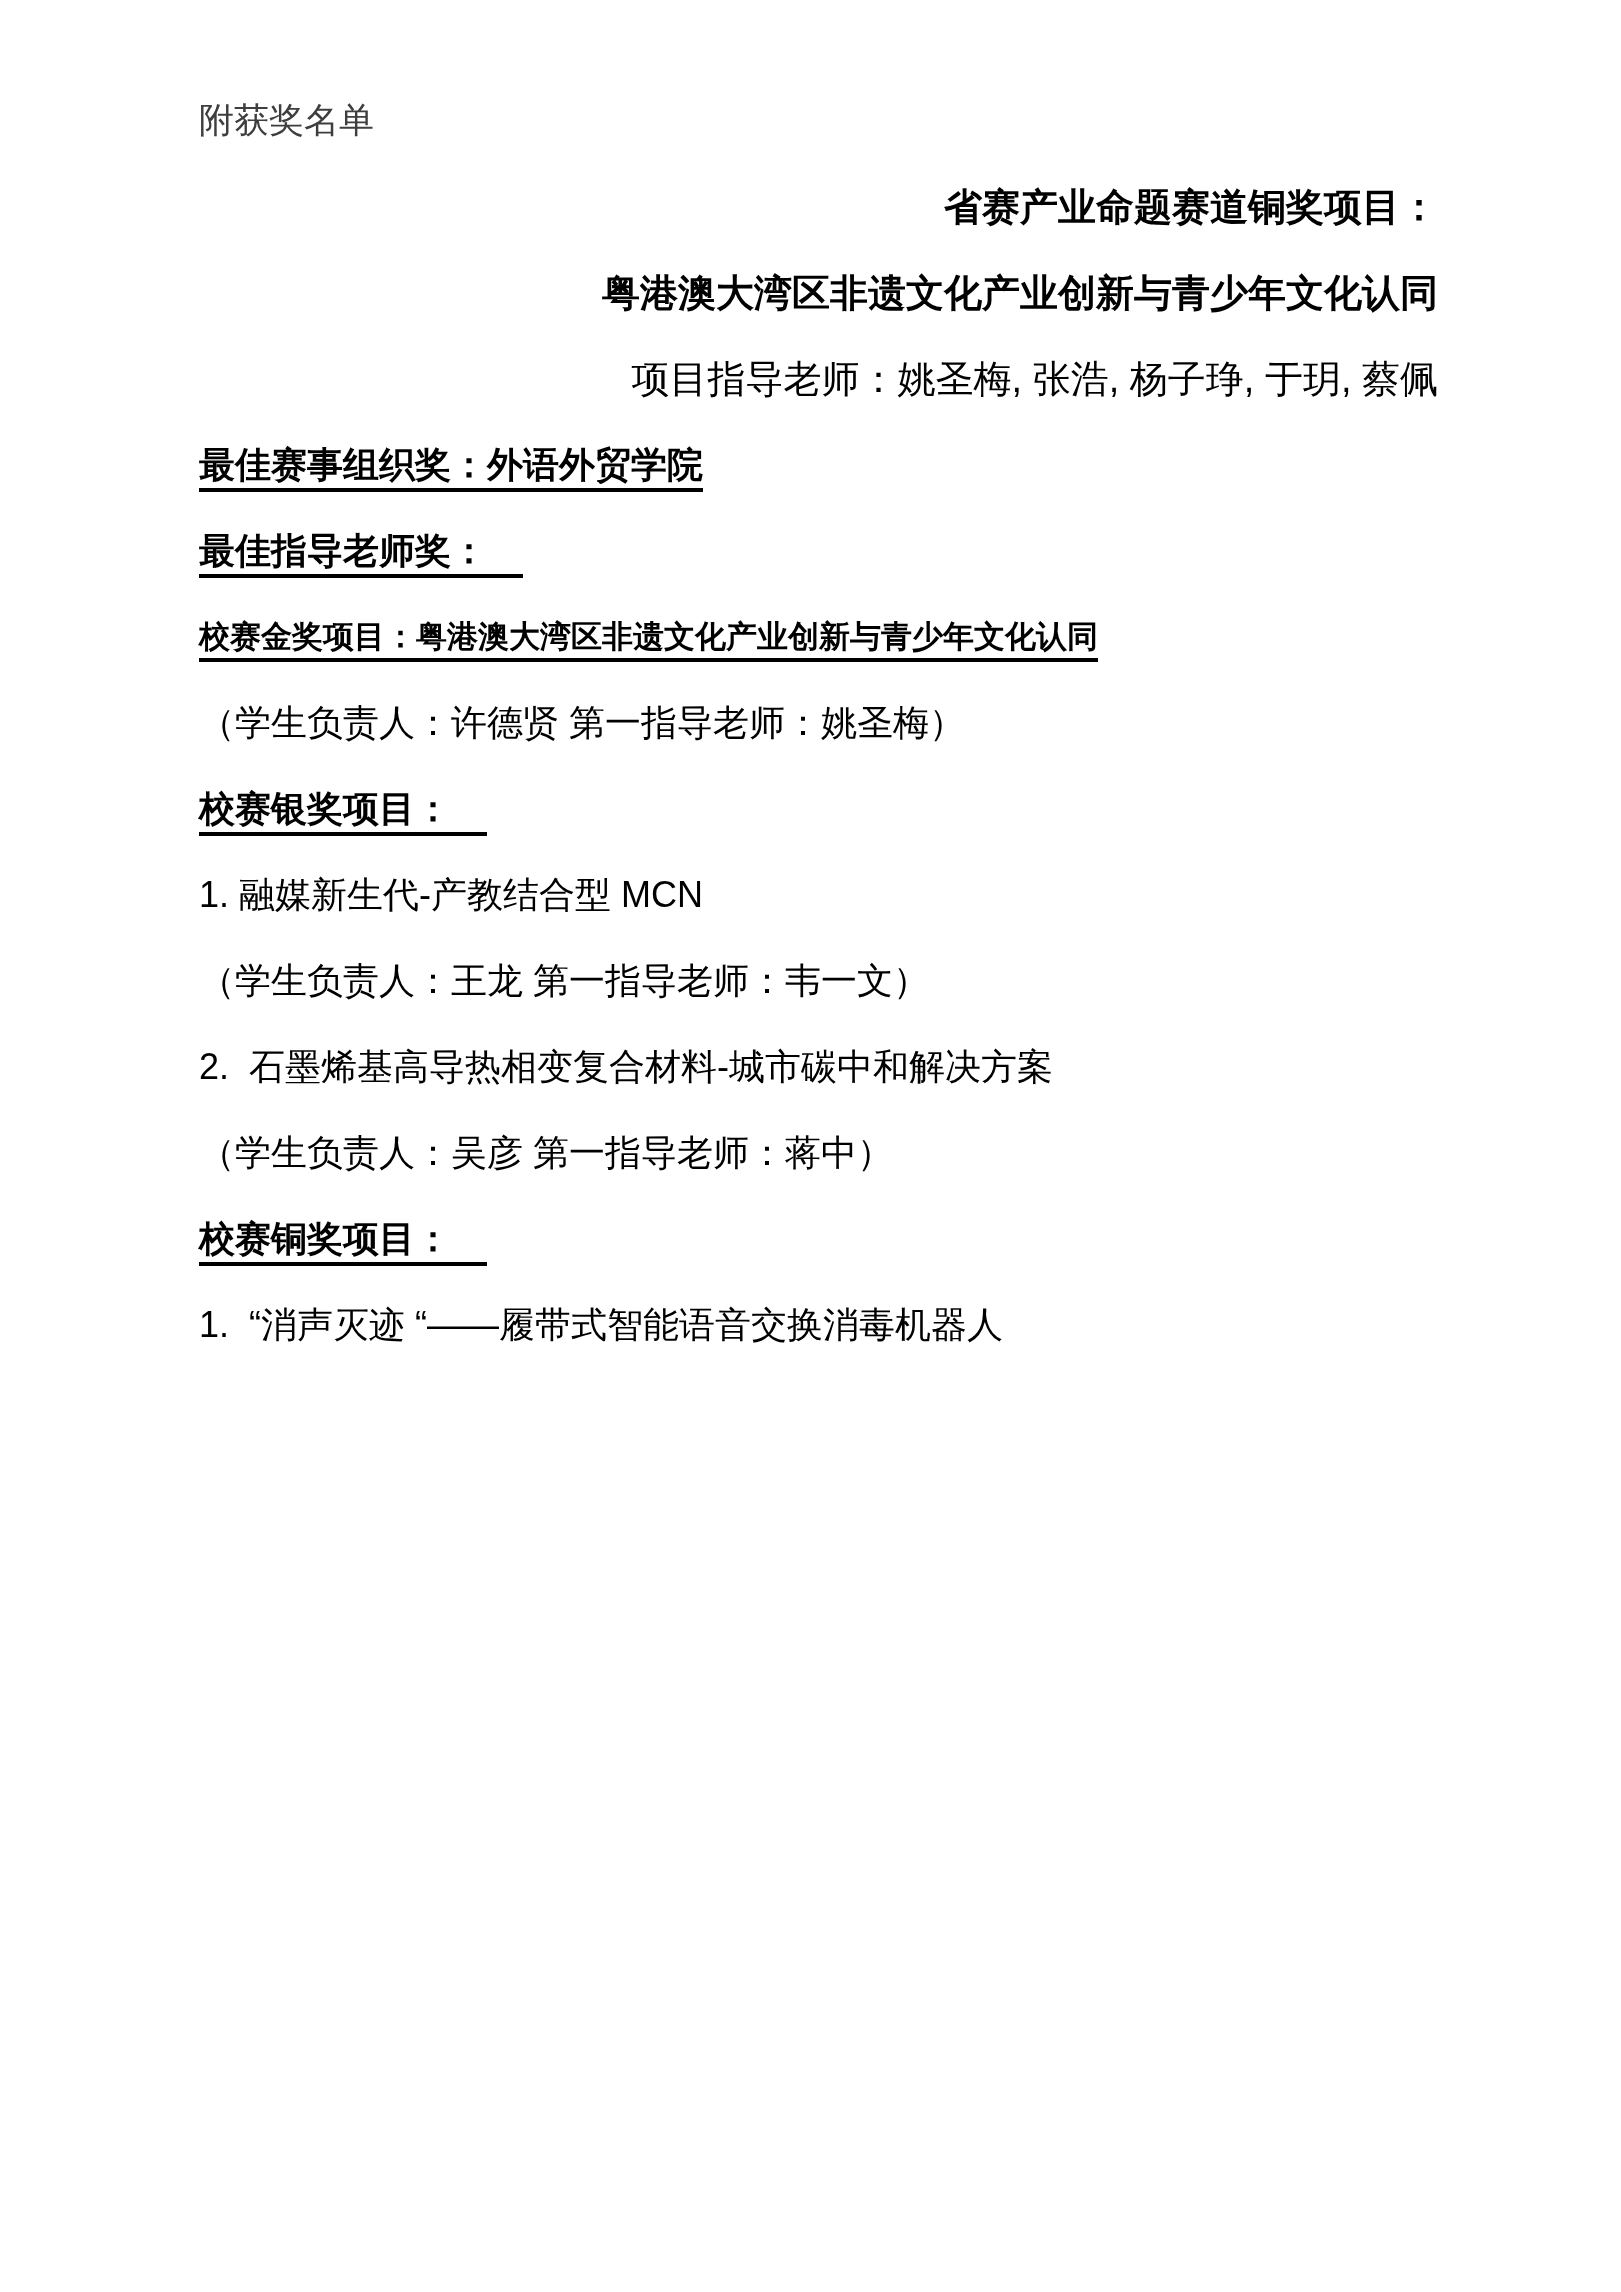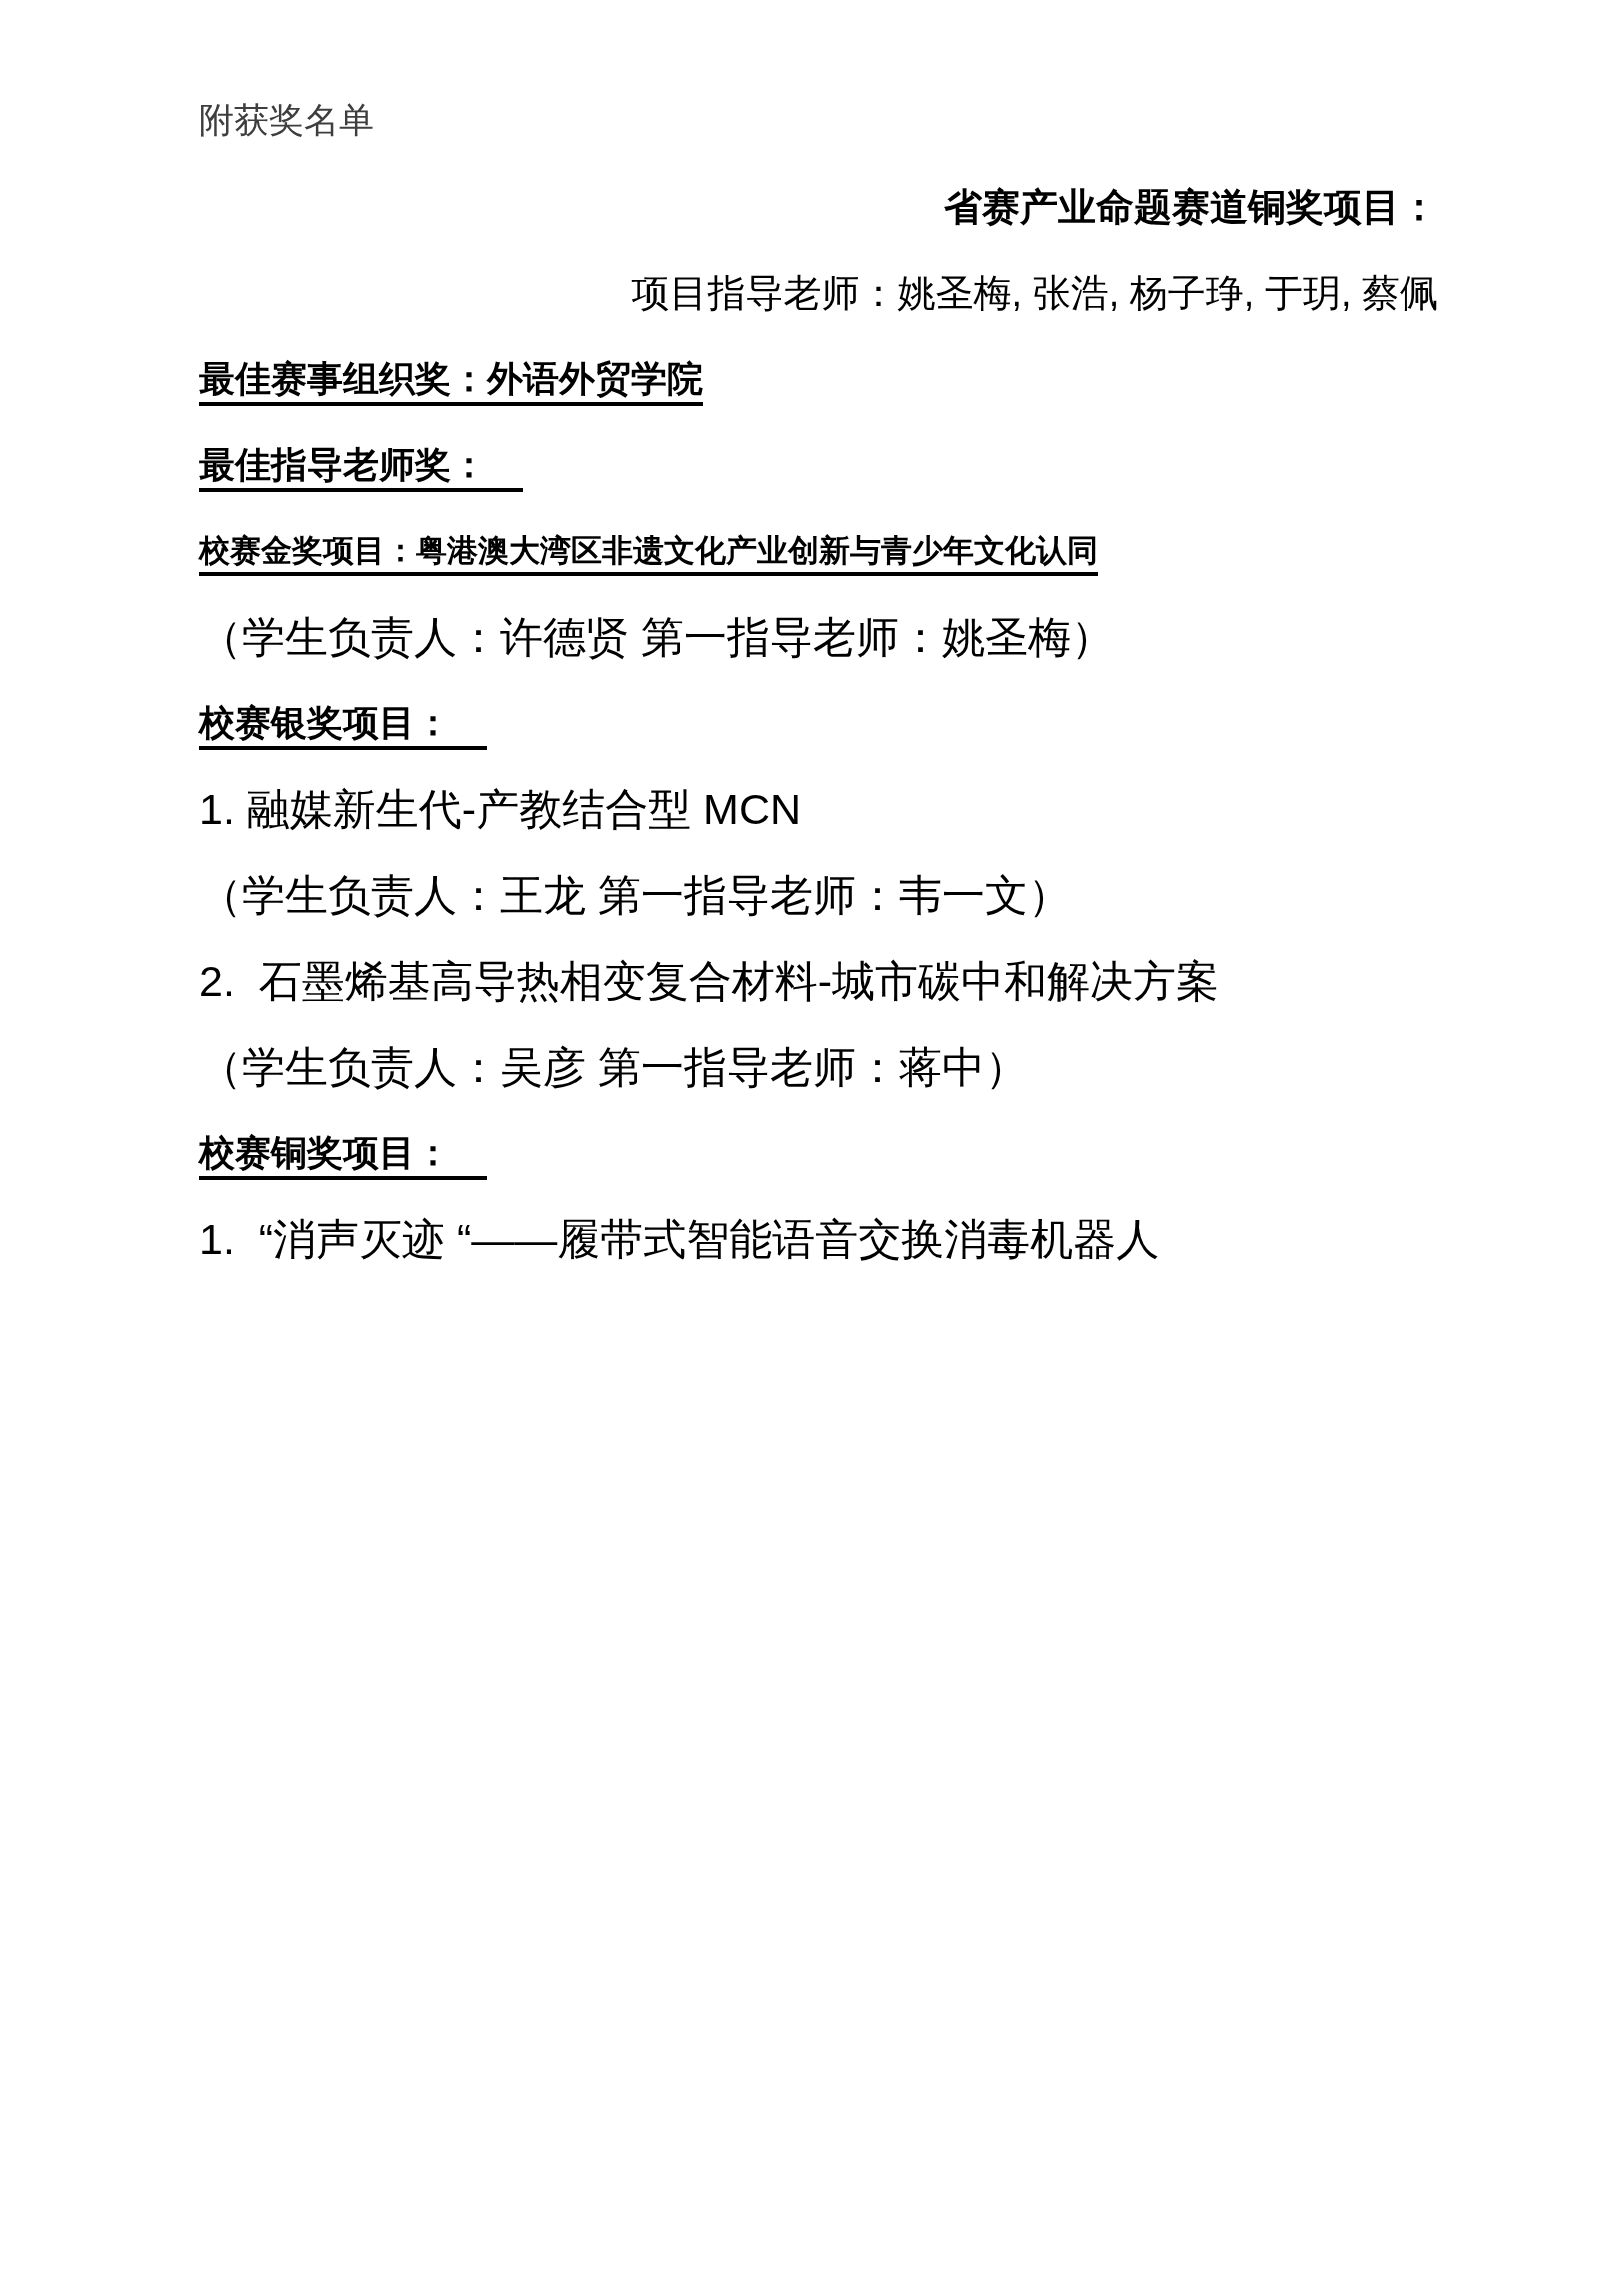--- a/index.html
+++ b/index.html
@@ -24,41 +24,42 @@
     white-space: pre-wrap;
   }
   .serif {
     font-family: "Liberation Serif", serif;
     color: #3e3e3e;
     font-size: 35px;
     font-weight: 400;
   }
   .f39 { font-size: 38px; text-align: right; }
   .f42 { font-size: 41px; }
-  .f44 { font-size: 43px; }
+  .f44 { font-size: 36px; }
   .f46 { font-size: 36px; }
   .f48 { font-size: 31px; max-width: 1196px; }
   .bold { font-weight: 700; }
   .u {
     text-decoration: underline;
     text-decoration-thickness: 3.9px;
     text-underline-offset: 10.8px;
     text-decoration-skip-ink: none;
   }
   .sec { margin-top: 78px; }
 </style>
 </head>
 <body>
 
 <div class="page">
 
   <p class="serif">附获奖名单</p>
 
   <p class="f39 bold">省赛产业命题赛道铜奖项目：</p>
 
+  <p class="f39 bold">粤港澳大湾区非遗文化产业创新与青少年文化认同</p>
 
 
   <p class="f39">项目指导老师：姚圣梅, 张浩, 杨子琤, 于玥, 蔡佩</p>
 
   <p class="f46 bold u sec">最佳赛事组织奖：外语外贸学院</p>
 
   <p class="f46 bold u">最佳指导老师奖：　</p>
 
 
   <p class="f48 bold u sec">校赛金奖项目：粤港澳大湾区非遗文化产业创新与青少年文化认同</p>

